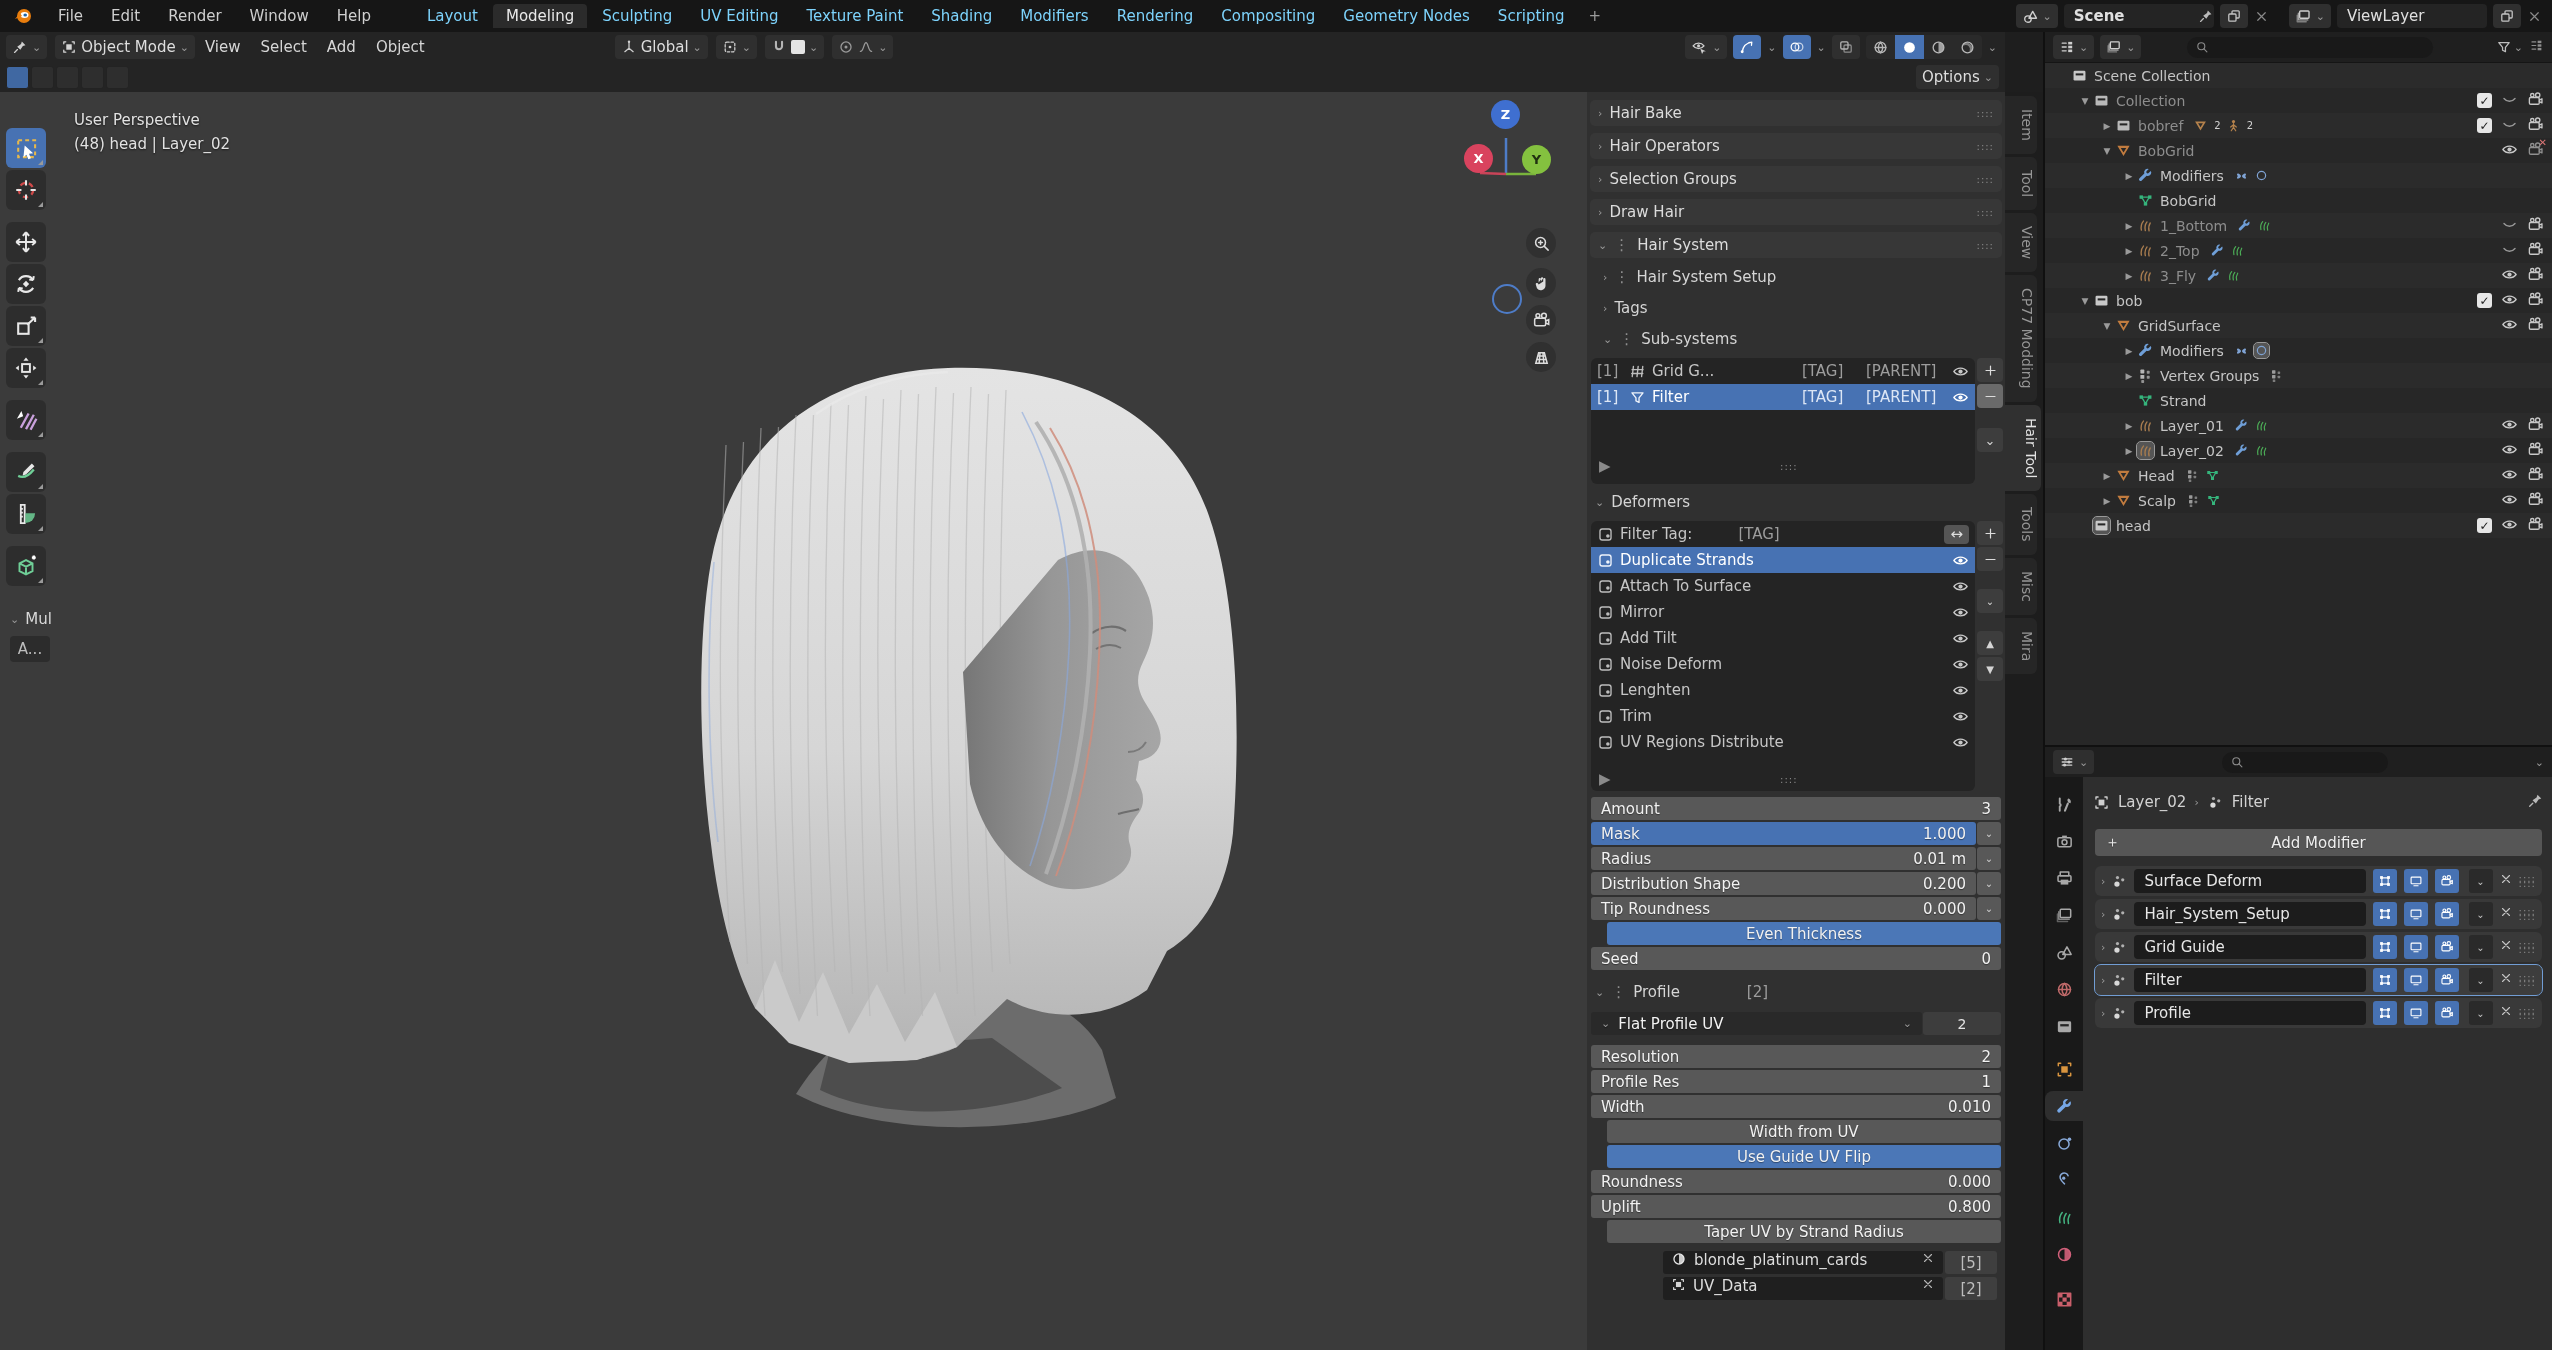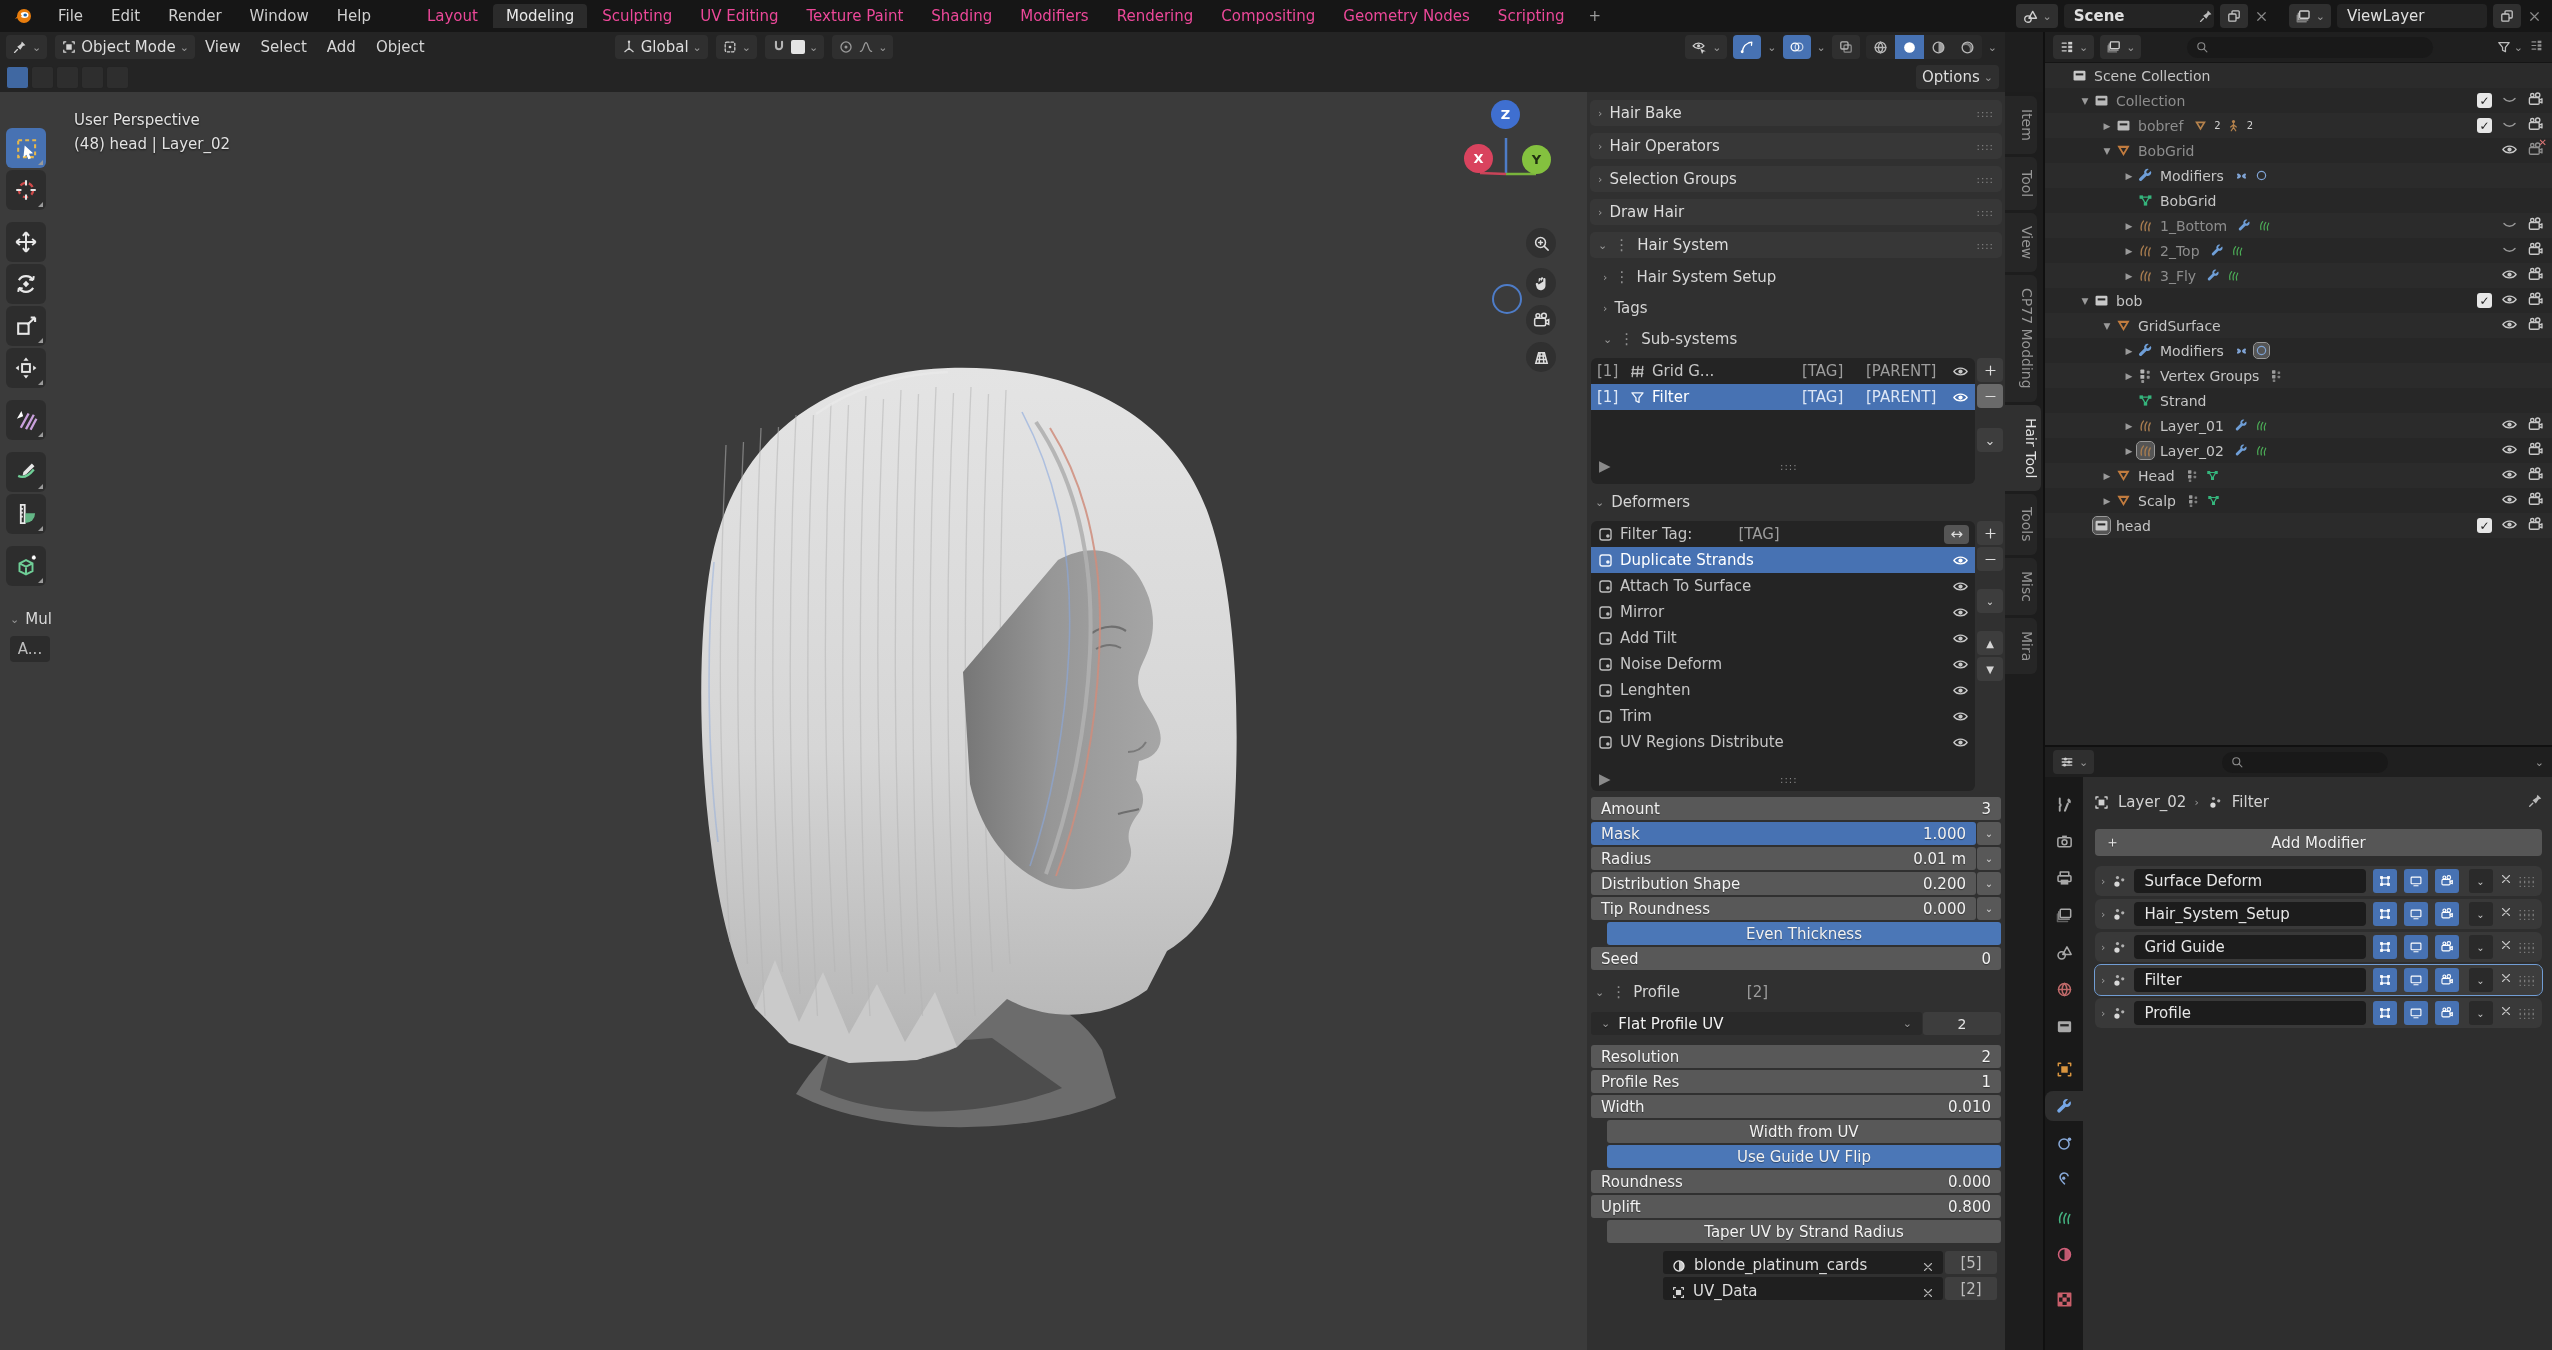--- a/index.html
+++ b/index.html
@@ -7,21 +7,21 @@
        font-family:"DejaVu Sans","Liberation Sans",sans-serif;
        color:#c9c9c9;font-size:15px;background:#1e1e1e;
        -webkit-font-smoothing:antialiased;}
   .abs{position:absolute;}
   .row{display:flex;align-items:center;}
   .ico{display:inline-flex;align-items:center;justify-content:center;flex:none;}
   svg{display:block;}
   
   #topbar{left:0;top:0;width:2552px;height:32px;background:#161616;display:flex;align-items:center;}
   .menu-item{padding:0 14px;color:#cfcfcf;cursor:default;}
-  .ws-tab{padding:3px 13px;margin:0 1px;border-radius:4px 4px 0 0;color:#ec4899;}
+  .ws-tab{padding:3px 13px;margin:0 1px;border-radius:4px 4px 0 0;color:#7dd3fc;}
   .ws-tab.active{background:#2b2b2b;color:#e9e9e9;}
   .ws-add{color:#9b9b9b;padding:0 10px;}
   .idfield{background:#242424;border-radius:4px;height:24px;display:flex;align-items:center;}
   .idfield .lbl{padding:0 10px;color:#e0e0e0;}
   
   #toolheader{left:0;top:32px;width:2005px;height:60px;background:#242424;border-bottom:1px solid #151515;}
   #th-row1{height:30px;display:flex;align-items:center;padding-left:6px;}
   #th-row2{height:30px;display:flex;align-items:center;padding:0 6px;justify-content:space-between;}
   .hbtn{background:#2f2f2f;border-radius:4px;height:24px;display:flex;align-items:center;padding:0 6px;gap:4px;color:#dedede;}
   .hbtn.blue{background:#4772b3;color:#fff;}
@@ -60,21 +60,21 @@
   .lrow.sel .dimtx{color:#dce6f5;}
   .lfoot{display:flex;align-items:center;height:24px;padding:0 8px;color:#8a8a8a;}
   .prop{display:flex;margin:0 4px 2px 4px;height:23px;}
   .prop .main{flex:1;background:#585858;border-radius:3px;display:flex;align-items:center;padding:0 10px;color:#f2f2f2;text-shadow:0 1px 1px rgba(0,0,0,.4);}
   .prop .main.fill{background:#4772b3;}
   .prop .val{margin-left:auto;}
   .prop .dd{width:24px;margin-left:1px;background:#585858;border-radius:3px;display:flex;align-items:center;justify-content:center;color:#cfcfcf;font-size:10px;}
   .wbtn{margin:0 4px 2px 20px;height:23px;border-radius:3px;background:#585858;display:flex;align-items:center;justify-content:center;color:#f2f2f2;text-shadow:0 1px 1px rgba(0,0,0,.4);}
   .wbtn.blue{background:#4b77b7;}
   .datafield{display:flex;margin:0 8px 3px 76px;height:23px;}
-  .datafield .fld{flex:1;background:#1f1f1f;border-radius:3px;display:flex;align-items:flex-end;gap:7px;padding:0 8px;color:#dedede;}
+  .datafield .fld{flex:1;background:#1f1f1f;border-radius:3px;display:flex;align-items:flex-start;gap:7px;padding:0 8px;color:#dedede;}
   .datafield .badge{width:52px;margin-left:2px;background:#3f3f3f;border-radius:3px;display:flex;align-items:center;justify-content:center;color:#bdbdbd;}
   
   #tabstrip{left:2005px;top:92px;width:38px;height:1258px;background:#1d1d1d;display:flex;flex-direction:column;gap:3px;padding-top:4px;box-sizing:border-box;}
   .vtab{writing-mode:vertical-rl;padding:13px 3px;background:#262626;color:#969696;border-radius:0 6px 6px 0;margin-right:4px;font-size:14px;line-height:1;align-self:flex-start;width:26px;text-align:center;}
   .vtab.active{background:#303030;color:#e4e4e4;margin-right:0;width:30px;}
   
   #outliner{left:2043px;top:32px;width:509px;height:713px;background:#272727;border-left:2px solid #101010;box-sizing:border-box;}
   #outl-head{height:30px;background:#1f1f1f;display:flex;align-items:center;padding:0 8px;gap:6px;border-bottom:1px solid #151515;}
   .pill{flex:1;max-width:230px;height:21px;background:#191919;border-radius:11px;display:flex;align-items:center;padding:0 8px;color:#8a8a8a;gap:6px;}
   .orow{display:flex;align-items:center;height:25px;padding-right:8px;font-size:14px;color:#c5c5c5;}

